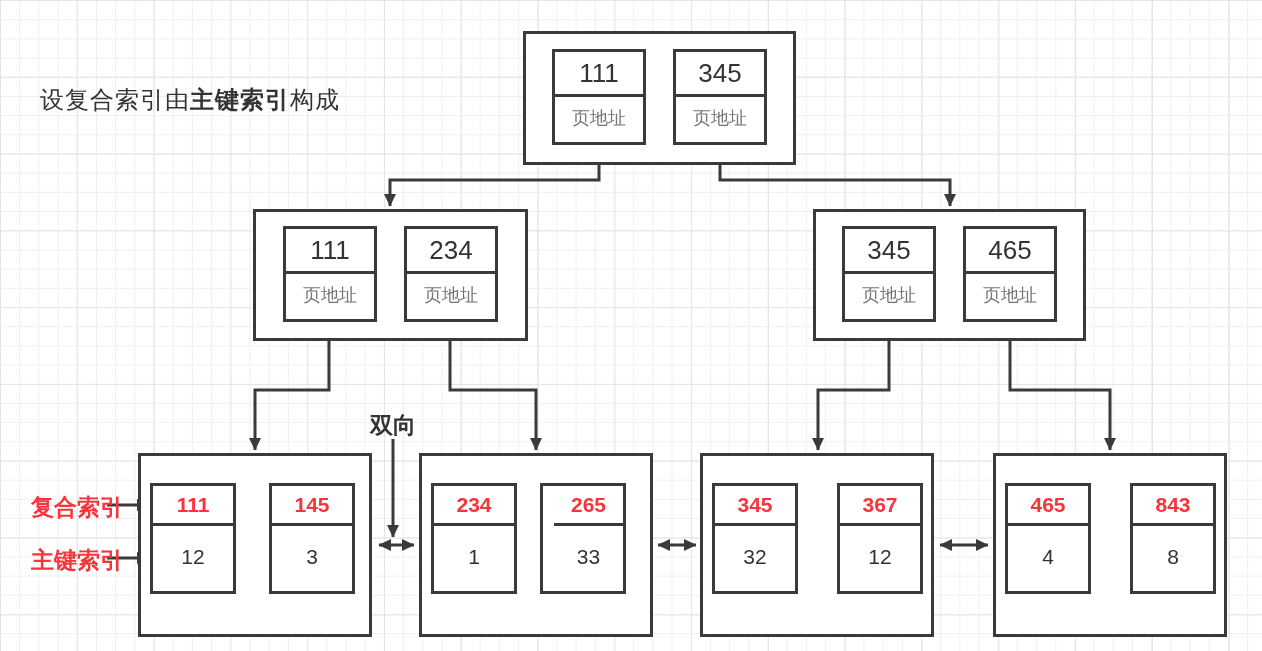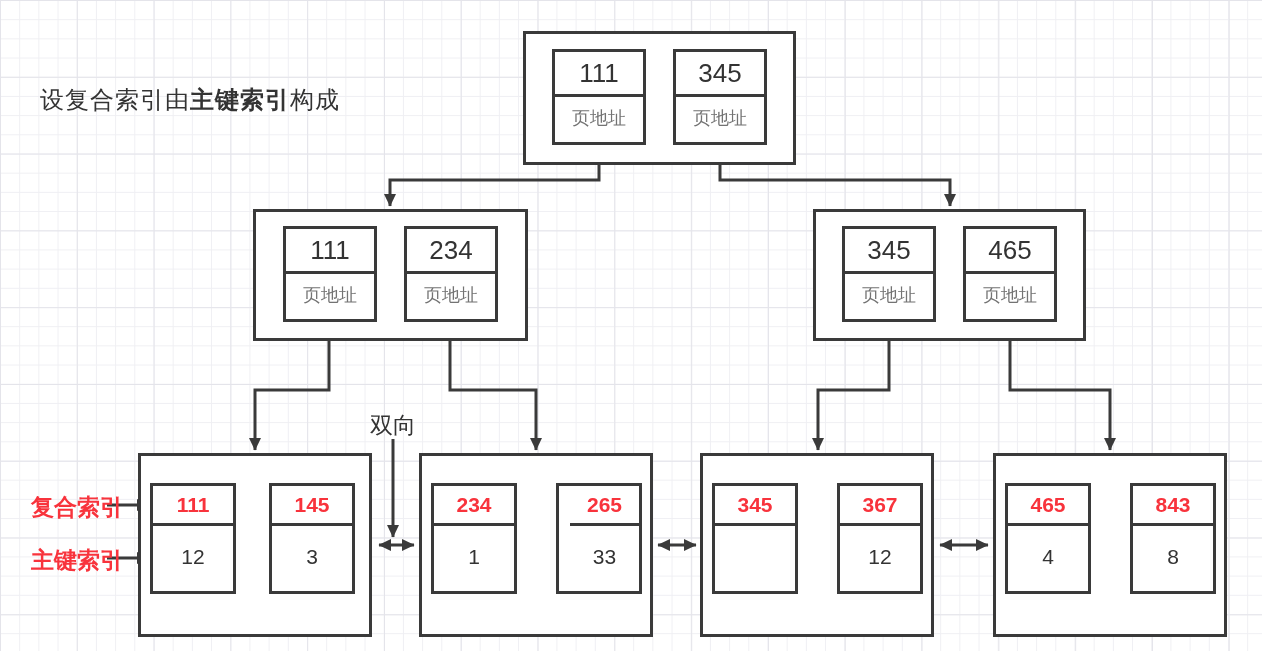--- a/index.html
+++ b/index.html
@@ -63,21 +63,21 @@
     font-size:21px; font-weight:bold; color:#f8333c;
   }
   .lcell .lpk {
     height:62px;
     display:flex; align-items:center; justify-content:center;
     font-size:21px; color:#333;
   }
 
   .bidir-label {
     position:absolute; left:360px; top:410px; width:66px;
-    text-align:center; font-size:23px; font-weight:normal; color:#333;
+    text-align:center; font-size:23px; font-weight:bold; color:#333;
   }
   .side-label {
     position:absolute; left:0; width:104px; text-align:right;
     font-size:23px; font-weight:bold; color:#f8333c; white-space:nowrap;padding-left:31px;
   }
   .side-label.composite { top:492px; }
   .side-label.primary { top:545px;text-align:right; }
 </style>
 </head>
 <body>
@@ -156,29 +156,30 @@
       <div class="lkey">145</div>
       <div class="lpk">3</div>
     </div>
   </div>
 
   <div class="leaf" style="left:419px;">
     <div class="lcell" style="left:9px;">
       <div class="lkey">234</div>
       <div class="lpk">1</div>
     </div>
-    <div class="lcell" style="left:134px;padding-left:11px;">
+    <div class="lcell" style="left:118px;padding-left:11px;">
       <div class="lkey">265</div>
       <div class="lpk">33</div>
     </div>
   </div>
 
   <div class="leaf" style="left:700px;">
     <div class="lcell" style="left:9px;">
       <div class="lkey">345</div>
+      <div class="lpk">32</div>
     </div>
     <div class="lcell" style="left:134px;">
       <div class="lkey">367</div>
       <div class="lpk">12</div>
     </div>
   </div>
 
   <div class="leaf" style="left:993px;">
     <div class="lcell" style="left:9px;">
       <div class="lkey">465</div>

